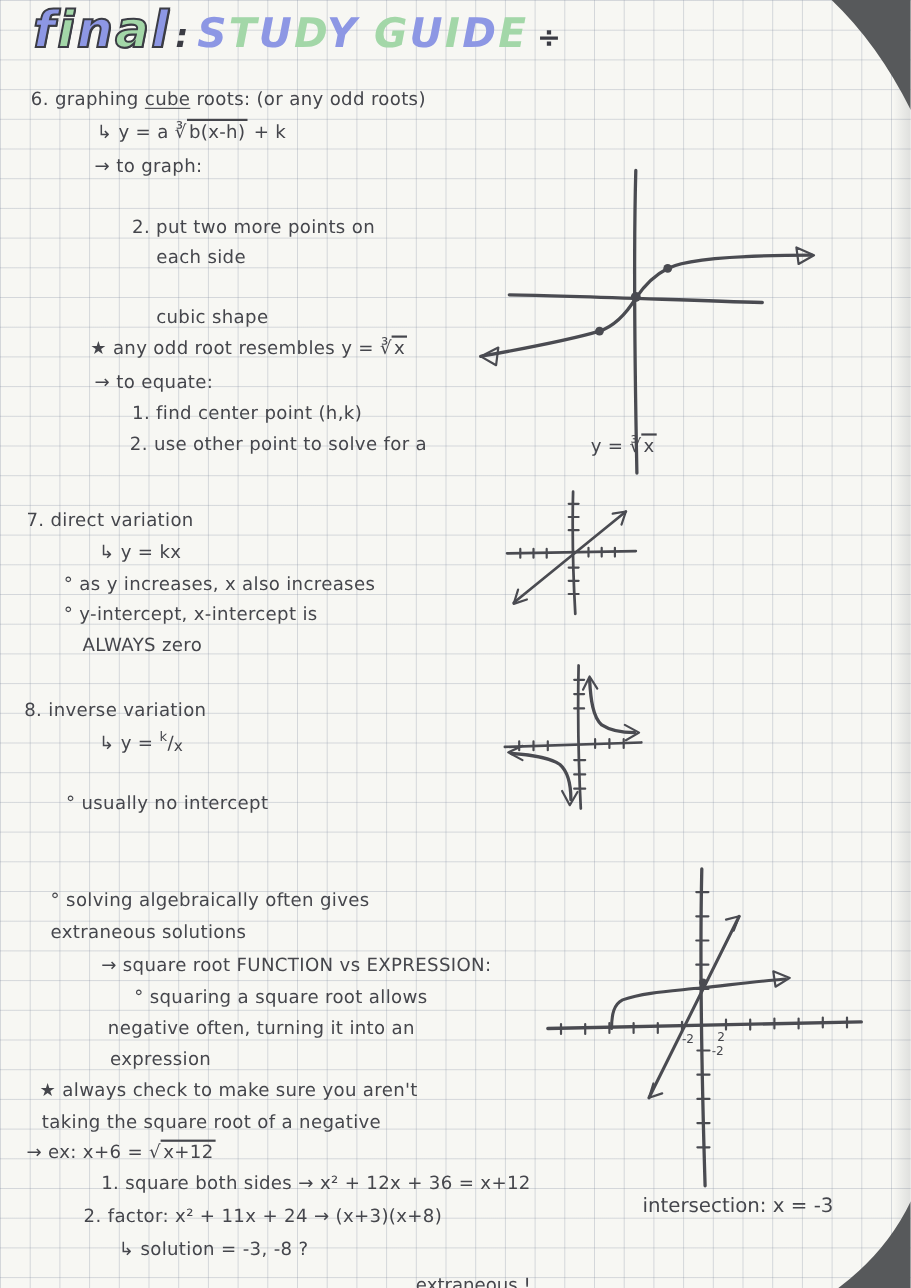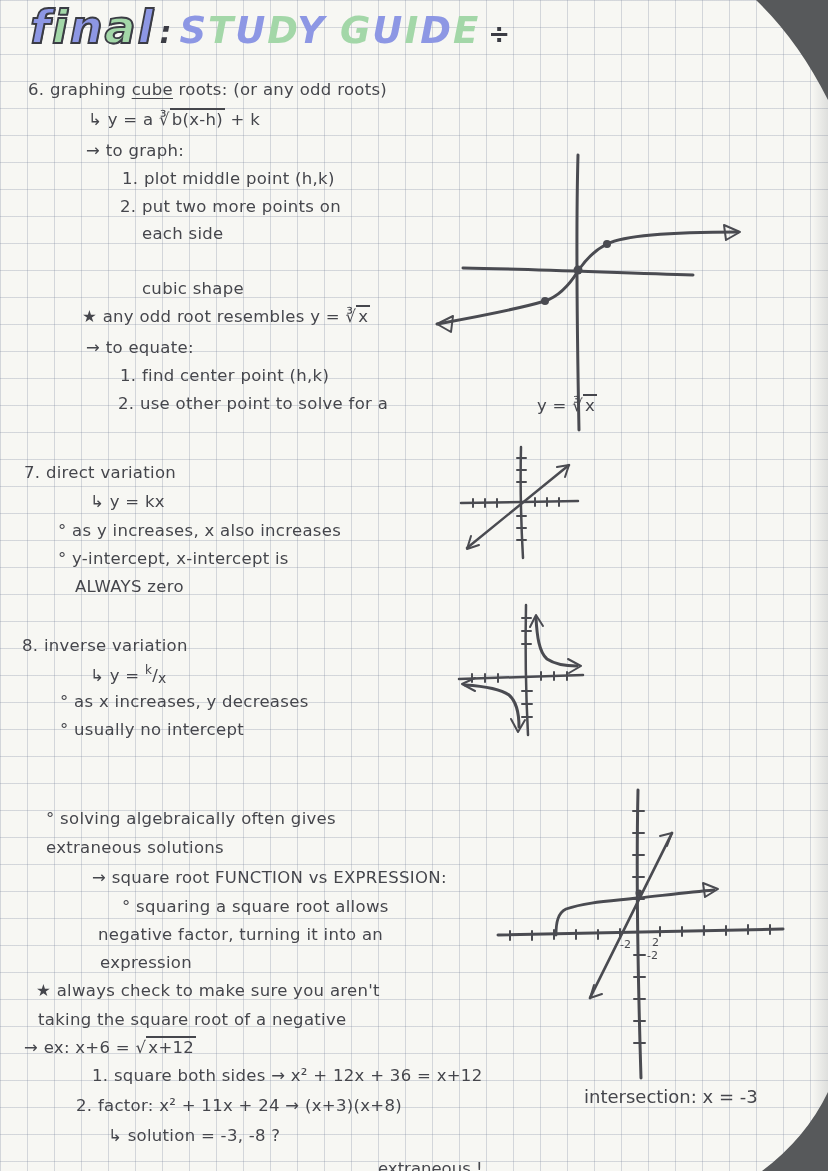--- a/index.html
+++ b/index.html
@@ -58,21 +58,20 @@
     <span class="t-final"><span style="color: rgb(141, 151, 228);">f</span><span style="color: rgb(163, 215, 168);">i</span><span style="color: rgb(141, 151, 228);">n</span><span style="color: rgb(163, 215, 168);">a</span><span style="color: rgb(141, 151, 228);">l</span></span><span class="t-sep">:</span><span class="t-study"><span style="color: rgb(141, 151, 228);">S</span><span style="color: rgb(163, 215, 168);">T</span><span style="color: rgb(141, 151, 228);">U</span><span style="color: rgb(163, 215, 168);">D</span><span style="color: rgb(141, 151, 228);">Y</span><span class="t-space">&nbsp;</span><span style="color: rgb(163, 215, 168);">G</span><span style="color: rgb(141, 151, 228);">U</span><span style="color: rgb(163, 215, 168);">I</span><span style="color: rgb(141, 151, 228);">D</span><span style="color: rgb(163, 215, 168);">E</span></span><span class="t-end">÷</span>
   </div>
 
   <div class="line" style="left:28px;top:80px">
     <span>6. graphing </span><span class="u">cube</span><span> roots: (or any odd roots)</span>
   </div>
   <div class="line" style="left:88px;top:110px">
     <span>↳ y = a ∛</span><span class="rad">b(x-h)</span><span> + k</span>
   </div>
   <div class="line" style="left:86px;top:141px">→ to graph:</div>
-  <div class="line" style="left:122px;top:169px">1.  plot middle point (h,k)</div>
   <div class="line" style="left:120px;top:197px">2.  put two more points on</div>
   <div class="line" style="left:142px;top:224px">each side</div>
   <div class="line" style="left:142px;top:279px">cubic shape</div>
   <div class="line" style="left:82px;top:307px">
     <span>★ any odd root resembles  y = ∛</span><span class="rad">x</span>
   </div>
   <div class="line" style="left:86px;top:338px">→ to equate:</div>
   <div class="line" style="left:120px;top:366px">1.  find center point (h,k)</div>
   <div class="line" style="left:118px;top:394px">2.  use other point to solve for a</div>
 
@@ -103,41 +102,40 @@
     <path d="M25,61 L25,69 M37,61 L37,69 M49,61 L49,69 M87,60 L87,68 M99,60 L99,68 M111,60 L111,68" stroke-width="2"></path>
     <path d="M19,110 L121,27" stroke-width="2.5"></path>
     <path d="M109,29 L121,27 L117,39" stroke-width="2"></path>
     <path d="M31,107 L19,111 L23,98" stroke-width="2"></path>
   </svg>
 
   <div class="line" style="left:22px;top:636px">8.  inverse variation</div>
   <div class="line" style="left:90px;top:663px">
     <span>↳ y = </span><span class="sup">k</span><span>/</span><span class="sub">x</span>
   </div>
-  <div class="line" style="left:60px;top:692px">° as x increases, y decreases</div>
   <div class="line" style="left:60px;top:720px">° usually no intercept</div>
 
   <svg class="gsvg" style="left:443px;top:596px" width="170" height="160" viewBox="0 0 170 160">
     <path d="M83,9 C82,55 83,100 85,139" stroke-width="2.5"></path>
     <path d="M16,83 L140,79" stroke-width="2.5"></path>
     <path d="M79,22 L88,22 M79,35 L88,35 M79,48 L88,48 M79,95 L89,95 M79,108 L89,108 M79,121 L89,121" stroke-width="2"></path>
     <path d="M29,78 L29,86 M42,78 L42,86 M55,78 L55,86 M98,76 L98,84 M111,76 L111,84 M124,76 L124,84" stroke-width="2"></path>
     <path d="M93,22 C94,40 96,56 104,63 C113,69 123,70 134,70" stroke-width="3"></path>
     <path d="M87,31 L93,19 L100,30" stroke-width="2"></path>
     <path d="M125,63 L138,70 L126,77" stroke-width="2"></path>
     <path d="M22,89 C38,90 56,92 66,99 C74,106 76,120 76,131" stroke-width="3"></path>
     <path d="M32,82 L19,88 L32,95" stroke-width="2"></path>
     <path d="M68,123 L75,136 L82,124" stroke-width="2"></path>
   </svg>
 
   <div class="line" style="left:46px;top:809px">° solving algebraically often gives</div>
   <div class="line" style="left:46px;top:838px">extraneous solutions</div>
   <div class="line" style="left:92px;top:868px">→ square root FUNCTION vs EXPRESSION:</div>
   <div class="line" style="left:122px;top:897px">° squaring a square root allows</div>
-  <div class="line" style="left:98px;top:925px">negative factor, turning it into an</div>
+  <div class="line" style="left:98px;top:925px">negative often, turning it into an</div>
   <div class="line" style="left:100px;top:953px">expression</div>
   <div class="line" style="left:38px;top:1010px">taking the square root of a negative</div>
   <div class="line" style="left:36px;top:981px">★ always check to make sure you aren't</div>
   <div class="line" style="left:24px;top:1038px">
     <span>→ ex:  x+6 = √</span><span class="rad">x+12</span>
   </div>
   <div class="line" style="left:92px;top:1066px">1.  square both sides →  x² + 12x + 36 = x+12</div>
   <div class="line" style="left:76px;top:1096px">2.  factor:  x² + 11x + 24 →  (x+3)(x+8)</div>
   <div class="line" style="left:108px;top:1126px">↳ solution = -3, -8 ?</div>
   <div class="cutoff" style="left:378px;top:1159px">extraneous !</div>

